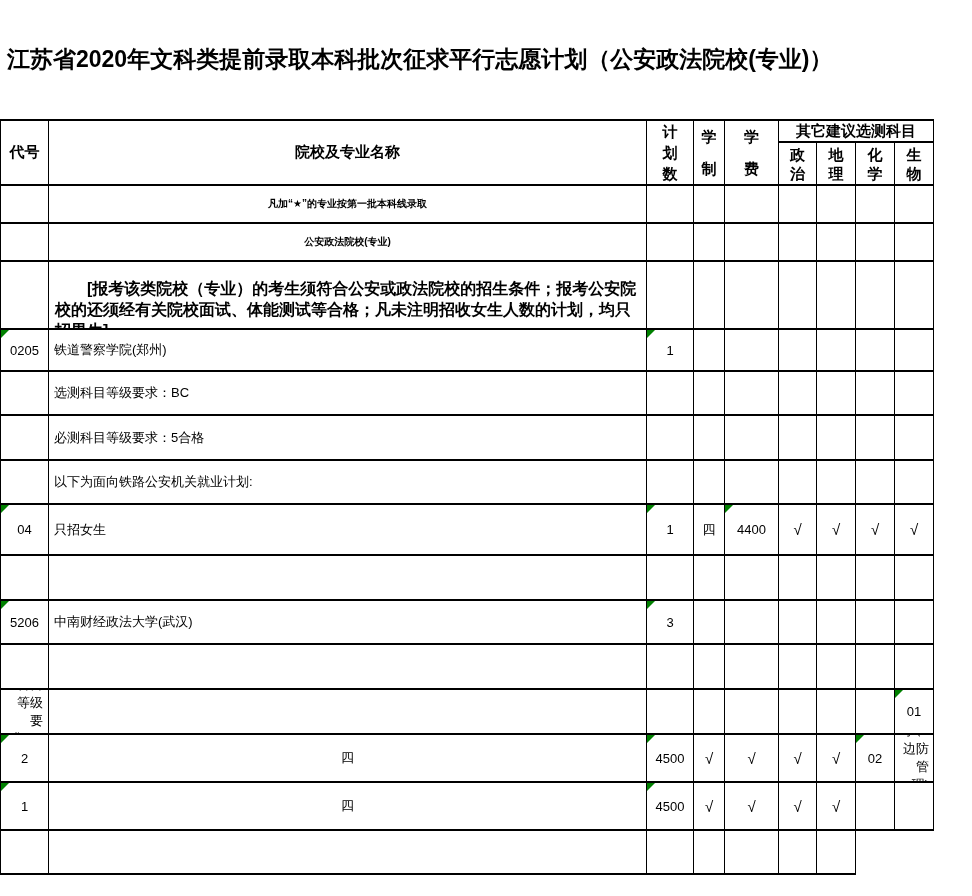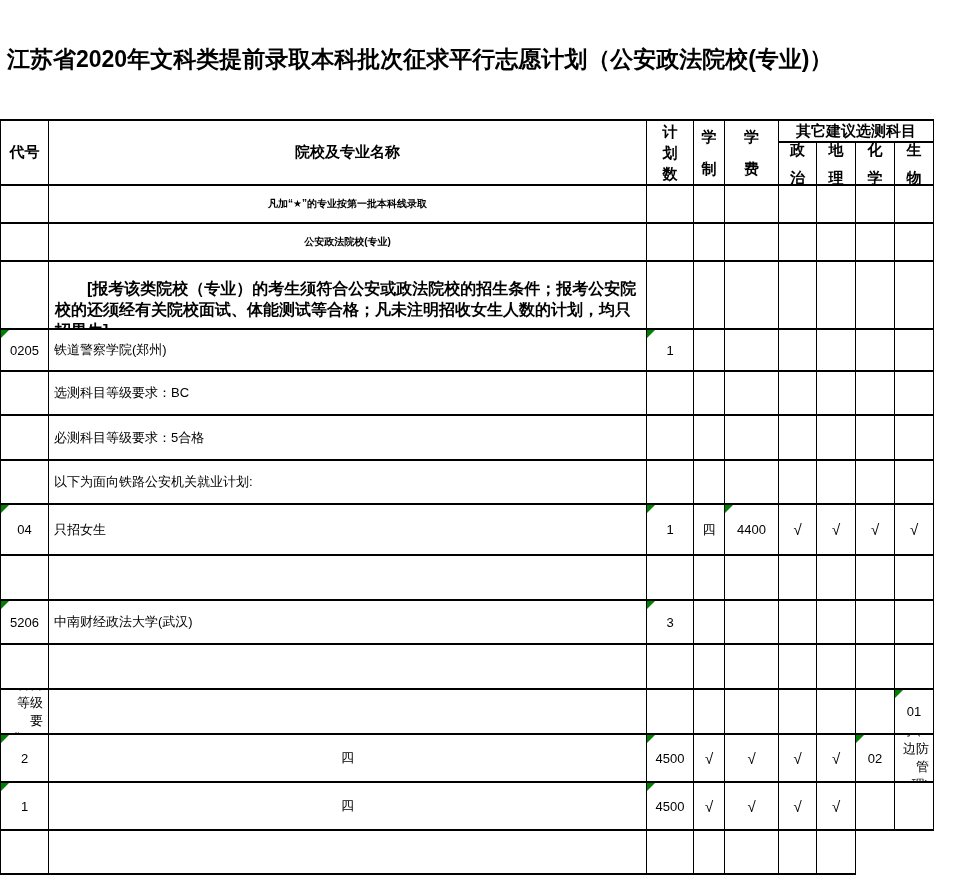--- a/index.html
+++ b/index.html
@@ -7,21 +7,21 @@
           font-family:"Liberation Sans","DejaVu Sans",sans-serif;color:#000;}
   .title{position:absolute;left:7px;top:44px;font-size:23px;font-weight:bold;white-space:nowrap;}
   .tbl{position:absolute;left:0;top:119px;display:grid;
        grid-template-columns:48px 598px 47px 31px 54px 38px 39px 39px 39px;
        grid-template-rows:22px 43px 38px 38px 68px 42px 44px 45px 44px 51px 45px 44px 45px 45px 48px 48px 44px;
        border-top:2px solid #000;border-left:1px solid #000;background:#fff;}
   .c{position:relative;box-sizing:border-box;border-right:1px solid #000;border-bottom:2px solid #000;
      display:flex;align-items:center;justify-content:center;font-size:13px;overflow:hidden;}
   .h{font-weight:bold;font-size:15px;}
   .vs{display:block;width:1em;word-break:break-all;text-align:right;}
-  .lh19{line-height:28px;}
+  .lh19{line-height:19px;}
   .lh21{line-height:21px;}
   .lh32{line-height:32px;}
   .nm{justify-content:flex-start;padding:0 5px;text-align:right;}
   .sec{font-weight:bold;font-size:10px;text-align:center;}
   .note{display:block;font-weight:bold;font-size:16px;line-height:21px;text-indent:2em;
         text-align:left;padding:16px 6px;}
   .ck{font-size:15px;}
   .tri{position:absolute;left:0;top:0;width:0;height:0;
        border-top:8px solid #008000;border-right:8px solid transparent;}
   .codecell{font-size:13px;}

